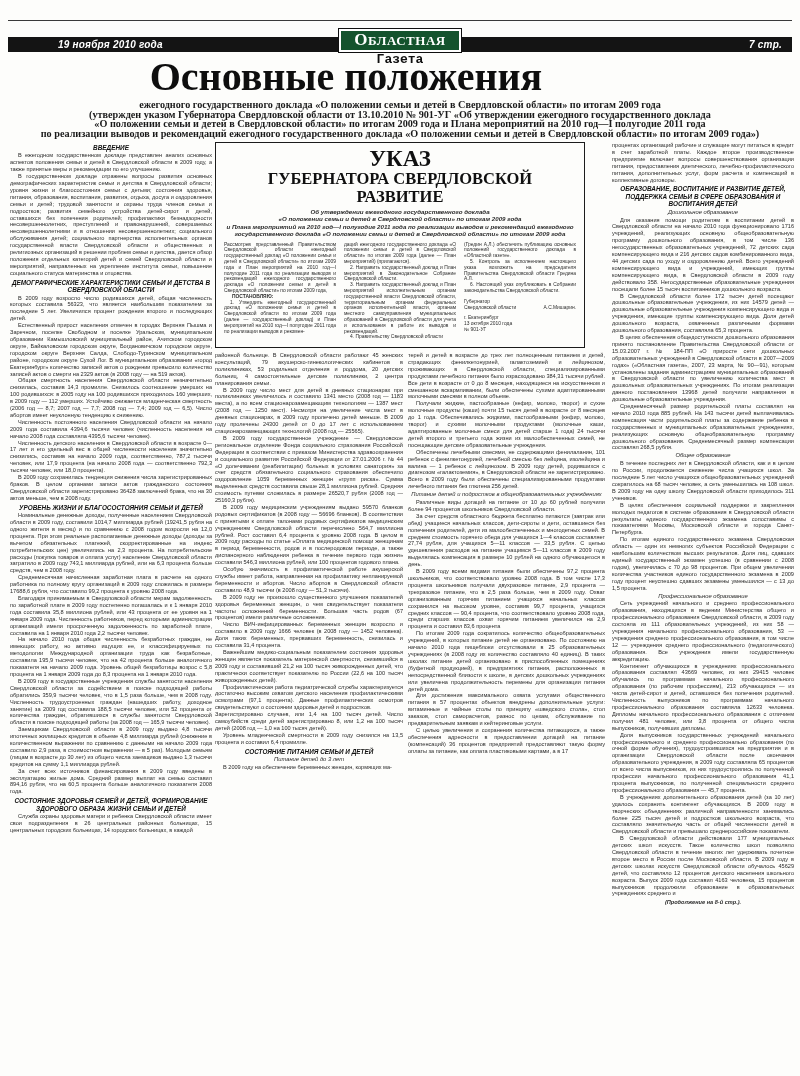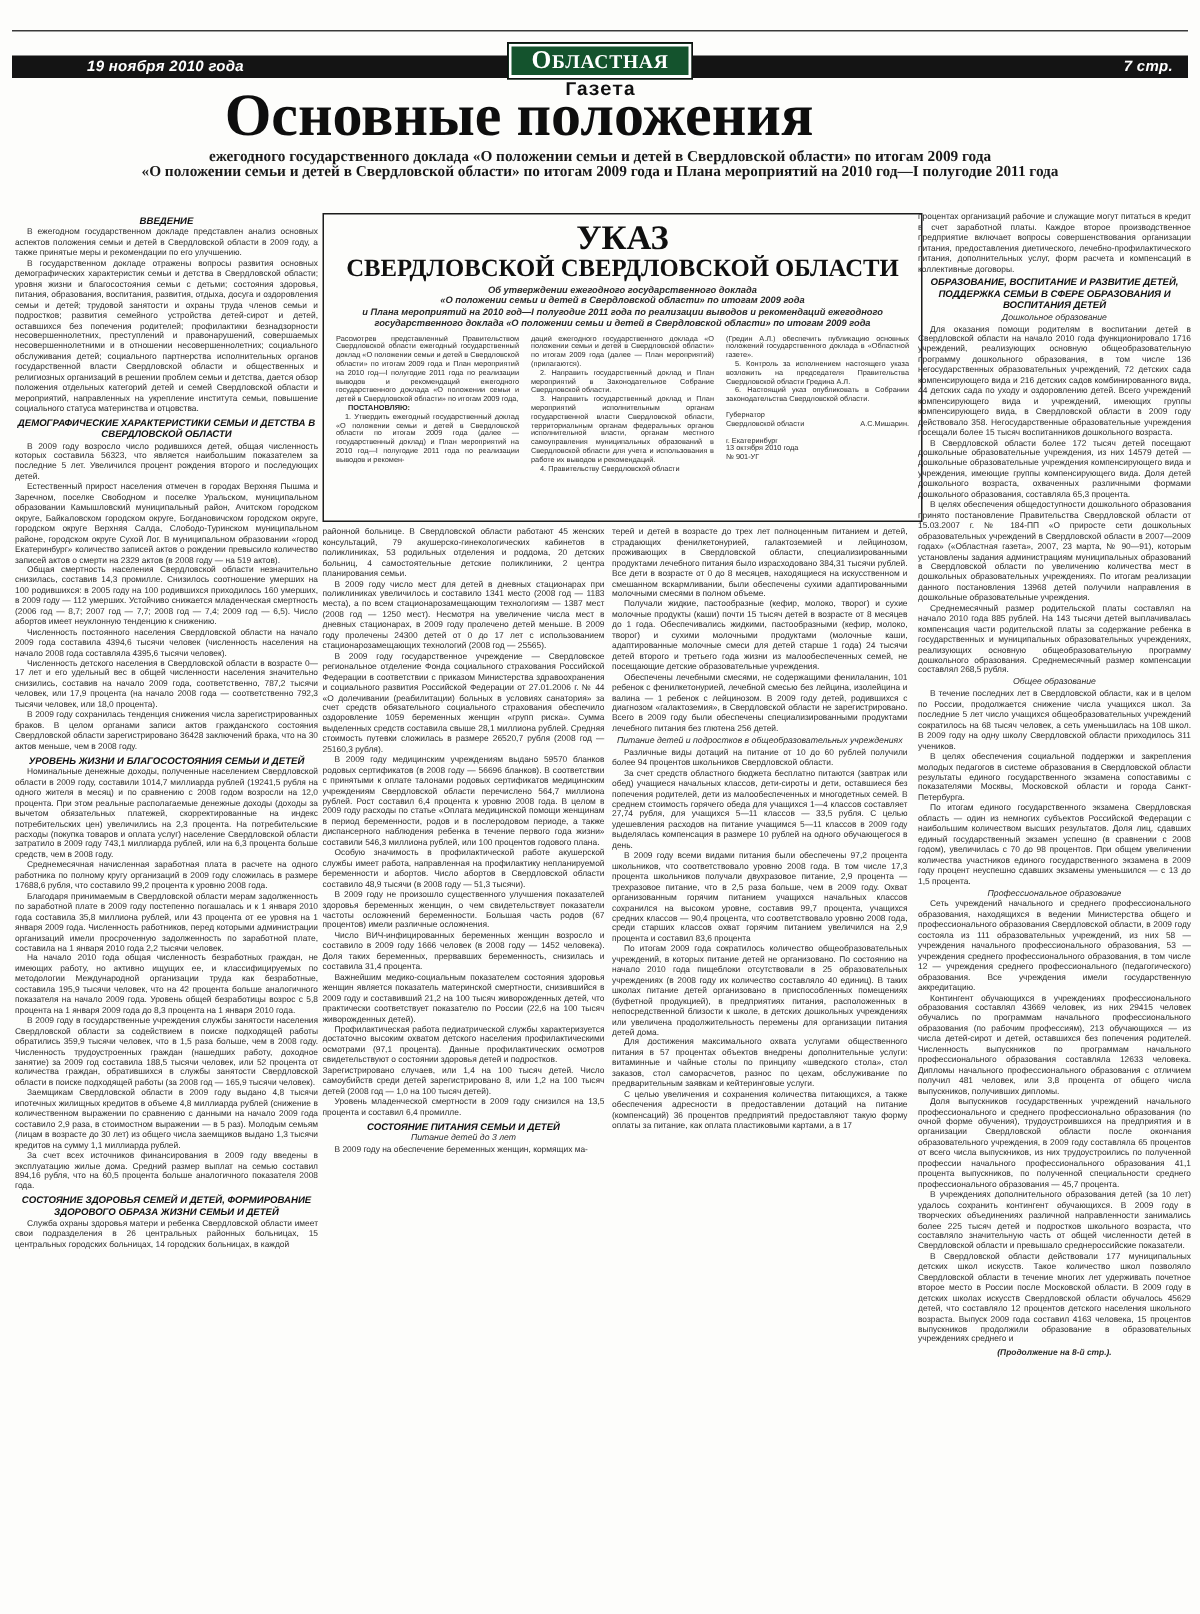--- a/index.html
+++ b/index.html
@@ -38,21 +38,21 @@
   .b-pn{text-indent:0;}
   .b-pb{margin:0;text-indent:8px;font-weight:bold;}
   .b-h2{font-weight:bold;font-style:italic;text-align:center;font-size:6.4px;line-height:7.4px;
         margin:2px 0 1px;color:#111;text-indent:0;}
   .b-sub{font-style:italic;text-align:center;font-size:5.8px;margin:1px 0;text-indent:0;}
   .b-cont{font-weight:bold;font-style:italic;text-align:center;margin-top:2px;text-indent:0;}
   .b-sig{text-align:left;text-indent:0;margin:0;}
   .b-sigm{text-align:left;text-indent:0;margin:5px 0 0;}
   .b-sigrow{display:flex;justify-content:space-between;text-indent:0;}
 
-  .ukaz{position:absolute;left:215px;top:142px;width:400px;height:206px;box-sizing:border-box;
+  .ukaz{position:absolute;left:215px;top:142px;width:370px;height:206px;box-sizing:border-box;
         border:1.5px solid #1c1c1c;background:#fdfdfb;padding:4px 8px 3px;overflow:hidden;}
   .ukaz-title{font-family:"Liberation Serif","DejaVu Serif",serif;font-weight:bold;text-align:center;
               font-size:23px;line-height:23px;color:#101010;}
   .ukaz-title2{font-family:"Liberation Serif","DejaVu Serif",serif;font-weight:bold;text-align:center;
                font-size:16.5px;line-height:18px;color:#101010;}
   .ukaz-about{font-weight:bold;font-style:italic;text-align:center;font-size:6.2px;line-height:7.4px;margin-top:2px;}
   .ukaz-cols{display:flex;gap:8px;margin-top:4px;}
   .ukaz-col{flex:1;font-size:4.9px;line-height:5.8px;text-align:justify;overflow:hidden;height:118px;}
   .ukaz-col .b-p{text-indent:6px;}
 </style>
@@ -68,21 +68,23 @@
 
 <div class="brandwrap">
   <div class="brandbox">Областная</div>
   <div class="brandsub">Газета</div>
 </div>
 
 <div class="headline">Основные положения</div>
 
 <div class="subhead">
   <div>ежегодного государственного доклада «О положении семьи и детей в Свердловской области» по итогам 2009 года</div>
+  <div>(утвержден указом Губернатора Свердловской области от 13.10.2010 № 901-УГ «Об утверждении ежегодного государственного доклада</div>
   <div>«О положении семьи и детей в Свердловской области» по итогам 2009 года и Плана мероприятий на 2010 год—I полугодие 2011 года</div>
+  <div>по реализации выводов и рекомендаций ежегодного государственного доклада «О положении семьи и детей в Свердловской области» по итогам 2009 года»)</div>
 </div>
 
 <div class="col col-1">
     <div class="b-h2">ВВЕДЕНИЕ</div>
     <p class="b-p">В ежегодном государственном докладе представлен анализ основных аспектов положения семьи и детей в Свердловской области в 2009 году, а также принятые меры и рекомендации по его улучшению.</p>
     <p class="b-p">В государственном докладе отражены вопросы развития основных демографических характеристик семьи и детства в Свердловской области; уровня жизни и благосостояния семьи с детьми; состояния здоровья, питания, образования, воспитания, развития, отдыха, досуга и оздоровления семьи и детей; трудовой занятости и охраны труда членов семьи и подростков; развития семейного устройства детей-сирот и детей, оставшихся без попечения родителей; профилактики безнадзорности несовершеннолетних, преступлений и правонарушений, совершаемых несовершеннолетними и в отношении несовершеннолетних; социального обслуживания детей; социального партнерства исполнительных органов государственной власти Свердловской области и общественных и религиозных организаций в решении проблем семьи и детства, дается обзор положения отдельных категорий детей и семей Свердловской области и мероприятий, направленных на укрепление института семьи, повышение социального статуса материнства и отцовства.</p>
     <div class="b-h2">ДЕМОГРАФИЧЕСКИЕ ХАРАКТЕРИСТИКИ СЕМЬИ И ДЕТСТВА В СВЕРДЛОВСКОЙ ОБЛАСТИ</div>
     <p class="b-p">В 2009 году возросло число родившихся детей, общая численность которых составила 56323, что является наибольшим показателем за последние 5 лет. Увеличился процент рождения второго и последующих детей.</p>
     <p class="b-p">Естественный прирост населения отмечен в городах Верхняя Пышма и Заречном, поселке Свободном и поселке Уральском, муниципальном образовании Камышловский муниципальный район, Ачитском городском округе, Байкаловском городском округе, Богдановичском городском округе, городском округе Верхняя Салда, Слободо-Туринском муниципальном районе, городском округе Сухой Лог. В муниципальном образовании «город Екатеринбург» количество записей актов о рождении превысило количество записей актов о смерти на 2329 актов (в 2008 году — на 519 актов).</p>
     <p class="b-p">Общая смертность населения Свердловской области незначительно снизилась, составив 14,3 промилле. Снизилось соотношение умерших на 100 родившихся: в 2005 году на 100 родившихся приходилось 160 умерших, в 2009 году — 112 умерших. Устойчиво снижается младенческая смертность (2006 год — 8,7; 2007 год — 7,7; 2008 год — 7,4; 2009 год — 6,5). Число абортов имеет неуклонную тенденцию к снижению.</p>
@@ -96,21 +98,21 @@
     <p class="b-p">На начало 2010 года общая численность безработных граждан, не имеющих работу, но активно ищущих ее, и классифицируемых по методологии Международной организации труда как безработные, составила 195,9 тысячи человек, что на 42 процента больше аналогичного показателя на начало 2009 года. Уровень общей безработицы возрос с 5,8 процента на 1 января 2009 года до 8,3 процента на 1 января 2010 года.</p>
     <p class="b-p">В 2009 году в государственные учреждения службы занятости населения Свердловской области за содействием в поиске подходящей работы обратились 359,9 тысячи человек, что в 1,5 раза больше, чем в 2008 году. Численность трудоустроенных граждан (нашедших работу, доходное занятие) за 2009 год составила 188,5 тысячи человек, или 52 процента от количества граждан, обратившихся в службы занятости Свердловской области в поиске подходящей работы (за 2008 год — 165,9 тысячи человек).</p>
     <p class="b-p">Заемщикам Свердловской области в 2009 году выдано 4,8 тысячи ипотечных жилищных кредитов в объеме 4,8 миллиарда рублей (снижение в количественном выражении по сравнению с данными на начало 2009 года составило 2,9 раза, в стоимостном выражении — в 5 раз). Молодым семьям (лицам в возрасте до 30 лет) из общего числа заемщиков выдано 1,3 тысячи кредитов на сумму 1,1 миллиарда рублей.</p>
     <p class="b-p">За счет всех источников финансирования в 2009 году введены в эксплуатацию жилые дома. Средний размер выплат на семью составил 894,16 рубля, что на 60,5 процента больше аналогичного показателя 2008 года.</p>
     <div class="b-h2">СОСТОЯНИЕ ЗДОРОВЬЯ СЕМЕЙ И ДЕТЕЙ, ФОРМИРОВАНИЕ ЗДОРОВОГО ОБРАЗА ЖИЗНИ СЕМЬИ И ДЕТЕЙ</div>
     <p class="b-p">Служба охраны здоровья матери и ребенка Свердловской области имеет свои подразделения в 26 центральных районных больницах, 15 центральных городских больницах, 14 городских больницах, в каждой</p>
   </div>
 
 <div class="ukaz">
   <div class="ukaz-title">УКАЗ</div>
-  <div class="ukaz-title2">СВЕРДЛОВСКОЙ СВЕРДЛОВСКОЙ ОБЛАСТИ</div>
+  <div class="ukaz-title2">ГУБЕРНАТОРА СВЕРДЛОВСКОЙ РАЗВИТИЕ</div>
   <div class="ukaz-about">
     <div>Об утверждении ежегодного государственного доклада</div>
     <div>«О положении семьи и детей в Свердловской области» по итогам 2009 года</div>
     <div>и Плана мероприятий на 2010 год—I полугодие 2011 года по реализации выводов и рекомендаций ежегодного</div>
     <div>государственного доклада «О положении семьи и детей в Свердловской области» по итогам 2009 года</div>
   </div>
   <div class="ukaz-cols">
     <div class="ukaz-col">
         <p class="b-pn">Рассмотрев представленный Правительством Свердловской области ежегодный государственный доклад «О положении семьи и детей в Свердловской области» по итогам 2009 года и План мероприятий на 2010 год—I полугодие 2011 года по реализации выводов и рекомендаций ежегодного государственного доклада «О положении семьи и детей в Свердловской области» по итогам 2009 года,</p>
         <p class="b-pb">ПОСТАНОВЛЯЮ:</p>

